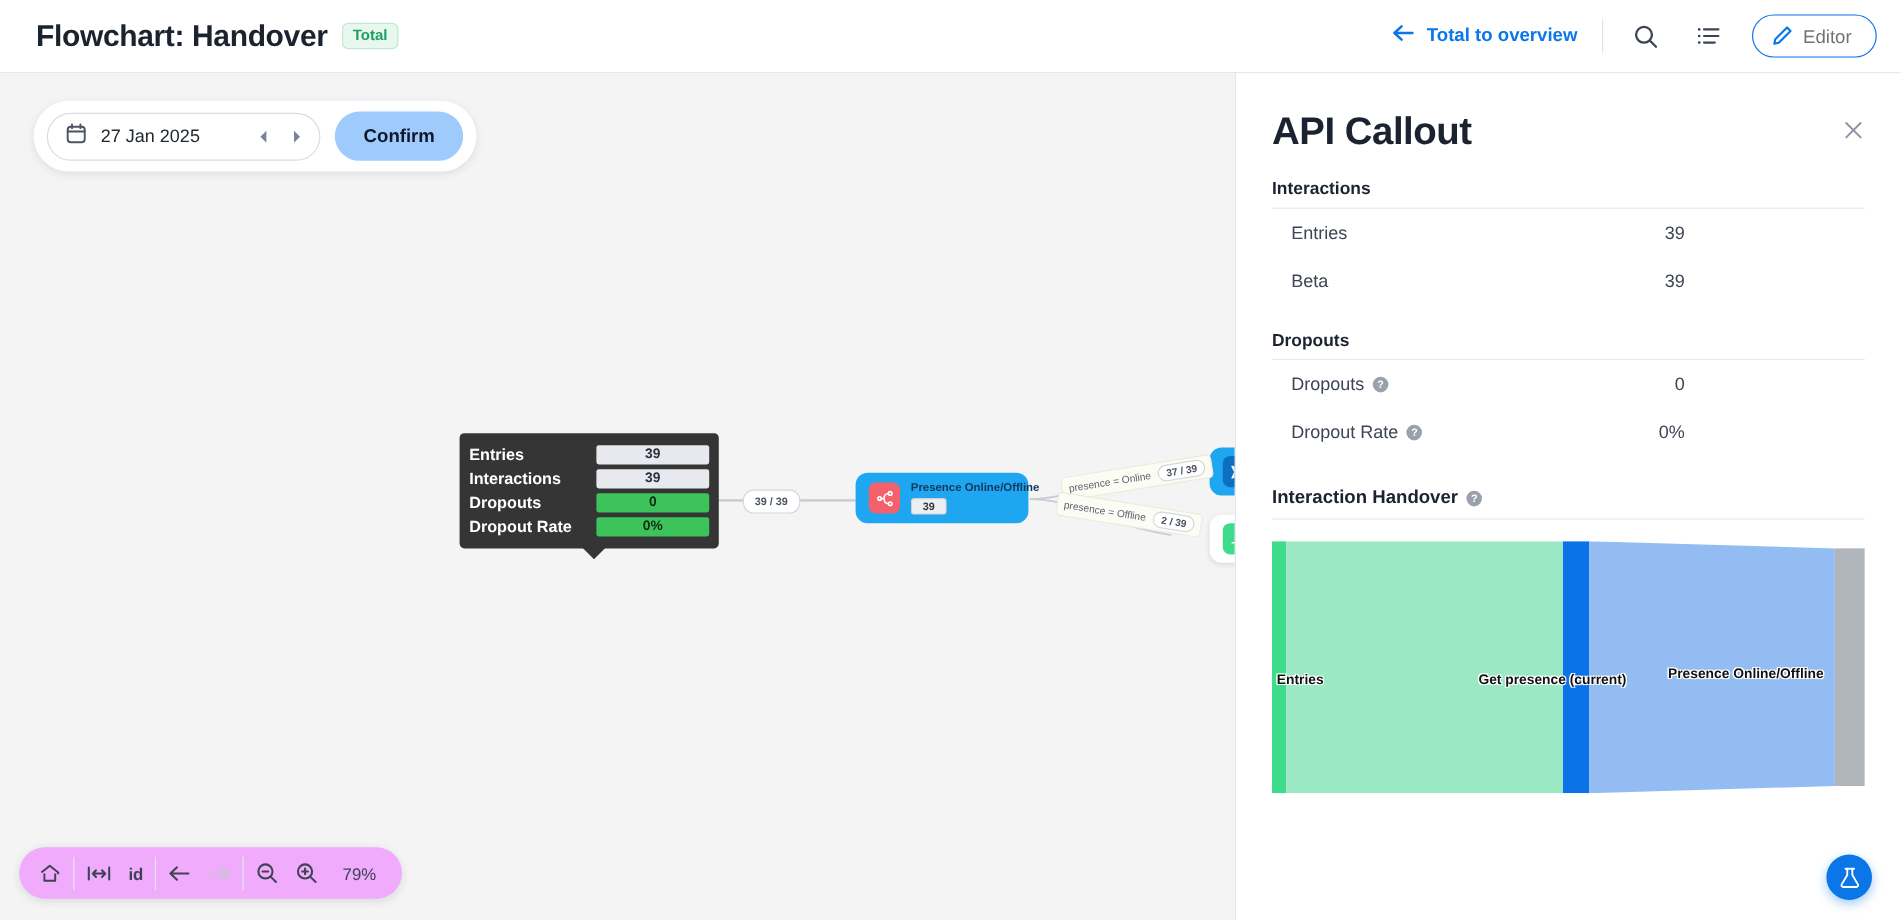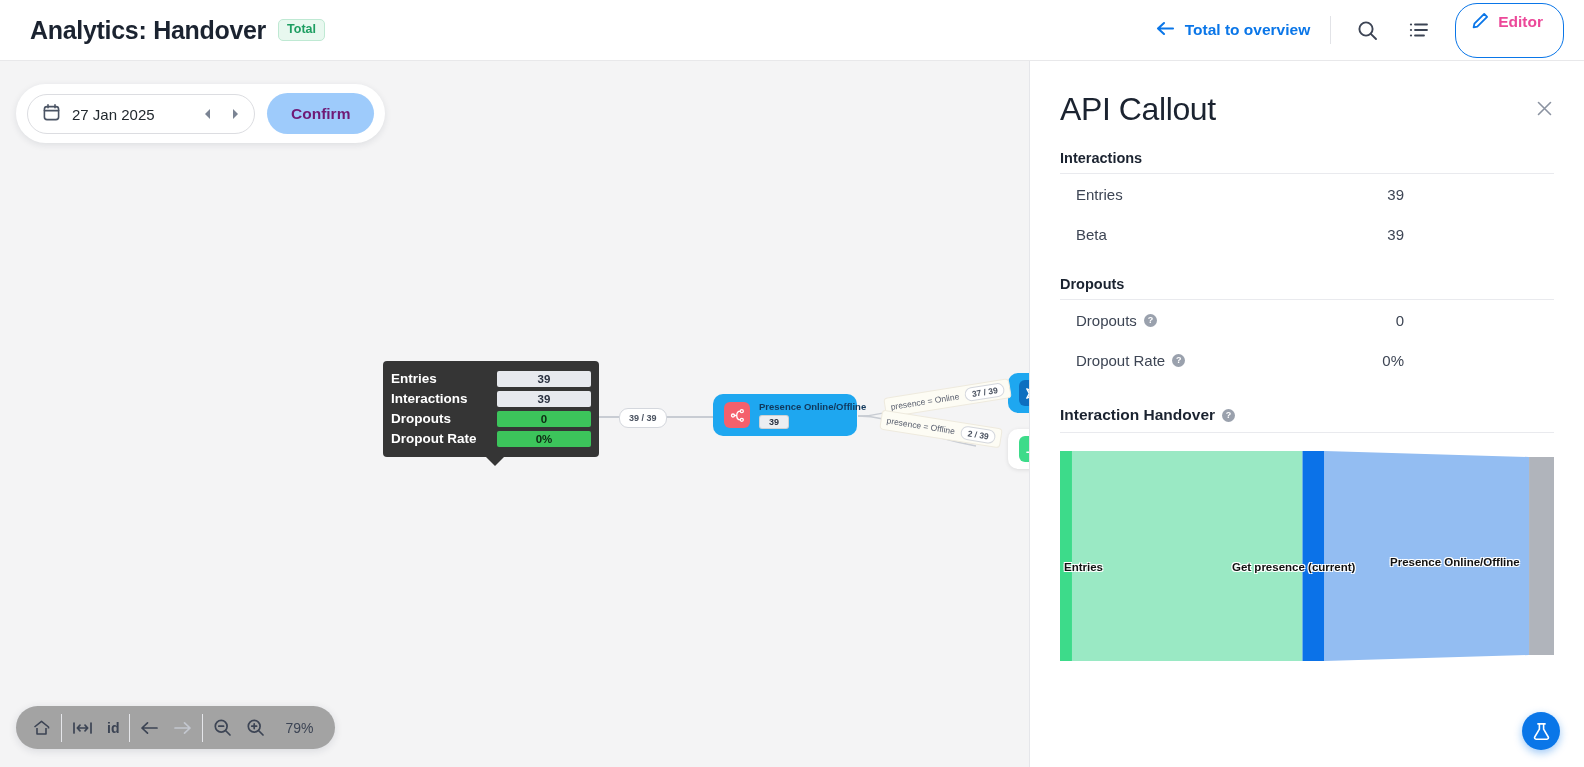--- a/index.html
+++ b/index.html
@@ -31,48 +31,48 @@
     display: flex; align-items: center; gap: 10px;
     color: #0a76e8; font-size: 15.5px; font-weight: 700; cursor: pointer;
   }
   .hdr-divider { width: 1px; height: 28px; background: #e2e3e7; }
   .icon-btn {
     width: 32px; height: 32px; display: flex; align-items: center;
     justify-content: center; cursor: pointer; color: #3c4454;
   }
   .editor-btn {
     display: flex; align-items: center; gap: 9px;
-    border: 1.6px solid #0a76e8; color: #ec4899; background: #fff;
-    border-radius: 22px; padding: 8px 20px 24px 16px;
-    font-size: 15.5px; font-weight: 700; cursor: pointer;
+    border: 1.6px solid #0a76e8; color: #737373; background: #fff;
+    border-radius: 22px; padding: 8px 20px 4px 16px;
+    font-size: 15.5px; font-weight: 400; cursor: pointer;
   }
 
   
   .canvas {
     position: absolute; top: 61px; left: 0; width: 1029px; height: 706px;
     background: #f4f4f5; overflow: hidden;
   }
 
   
   .date-bar {
-    position: absolute; top: 23px; left: 16px;
+    position: absolute; top: 23px; left: 28px;
     background: #fff; border-radius: 30px; padding: 9px 11px;
-    display: flex; align-items: flex-end; gap: 12px;
+    display: flex; align-items: center; gap: 12px;
     box-shadow: 0 2px 7px rgba(25,35,60,.10);
   }
   .date-field {
     display: flex; align-items: center; gap: 11px;
     border: 1px solid #dcdde1; border-radius: 22px;
     height: 40px; padding: 0 10px 0 14px; min-width: 228px;
     background: #fff; cursor: pointer;
   }
   .date-text { font-size: 15px; color: #22292f; flex: 1; }
   .step-arrow { color: #7b8494; cursor: pointer; display:flex; padding: 0 3px; }
   .confirm-btn {
-    background: #9ecbfb; color: #701a75; border: none;
+    background: #9ecbfb; color: #0f172a; border: none;
     border-radius: 21px; height: 41px; padding: 0 24px;
     font-size: 15.5px; font-weight: 600; cursor: pointer;
     font-family: "Liberation Sans", sans-serif;
   }
 
   
   .tooltip {
     position: absolute; left: 383px; top: 300px; width: 216px;
     background: #353535; border-radius: 4px; padding: 8px 8px;
     color: #fff; z-index: 12;
@@ -135,38 +135,38 @@
     padding: 2px 5px; font-size: 8.5px; color: #5b6170; white-space: nowrap; z-index: 7;
   }
   .branch-count {
     background: #fff; border: 1px solid #d4d7dd; border-radius: 8px;
     padding: 1px 6px; font-size: 8.5px; font-weight: 700; color: #4a5260;
   }
 
   
   .zoom-bar {
     position: absolute; left: 16px; bottom: 18px; height: 43px;
-    background: #a3a3a3; border-radius: 22px; display: flex; align-items: center;
+    background: #f0abfc; border-radius: 22px; display: flex; align-items: center;
     box-shadow: 0 2px 8px rgba(25,35,60,.12); padding: 0 6px;
   }
   .zb-group { display: flex; align-items: center; height: 28px; padding: 0 10px; gap: 14px; }
   .zb-sep { width: 1px; height: 28px; background: #e5e6ea; }
   .zb-item { color: #3c4454; cursor: pointer; display: flex; align-items: center; }
   .zb-item.muted { color: #c3c7cf; }
   .zb-text { font-size: 14px; font-weight: 700; color: #3c4454; }
   .zoom-level { font-size: 14px; color: #3c4454; padding: 0 6px; }
 
   
   .panel {
     position: absolute; top: 61px; right: 0; width: 555px; height: 706px;
     background: #fff; border-left: 1px solid #e5e6ea; padding: 30px 30px 0 30px;
     z-index: 20;
   }
   .panel-head { display: flex; align-items: flex-start; }
-  .panel-title { font-size: 32px; font-weight: 400; color: #1b2330; letter-spacing: -0.4px; }
+  .panel-title { font-size: 32px; font-weight: 700; color: #1b2330; letter-spacing: -0.4px; }
   .panel-close { margin-left: auto; color: #8b93a1; cursor: pointer; margin-top: 8px; }
   .section-head {
     font-size: 14.5px; font-weight: 700; color: #1b2330;
     padding-bottom: 7px; border-bottom: 1px solid #e9eaee; margin-top: 22px;
   }
   .kv-row {
     display: flex; align-items: center; height: 40px;
     padding-left: 16px; font-size: 15px; color: #3d4554;
   }
   .kv-key { display: flex; align-items: center; gap: 7px; }
@@ -194,21 +194,21 @@
     box-shadow: 0 3px 9px rgba(10,118,232,.4); cursor: pointer; z-index: 40;
   }
 </style>
 </head>
 <body>
 
 <div class="app">
 
   <div class="header">
     <div class="header-left">
-      <div class="page-title">Analytics: Handover</div>
+      <div class="page-title">Flowchart: Handover</div>
       <div class="beta-badge">Total</div>
     </div>
     <div class="header-right">
       <div class="back-link">
         <span>
           <svg width="19" height="15" viewBox="0 0 19 15" fill="none" stroke="#0a76e8" stroke-width="2.1" stroke-linecap="round" stroke-linejoin="round">
               <path d="M17 7.5H2M8 2L2 7.5L8 13"></path>
             </svg>
         </span>
         <span>Total to overview</span>

